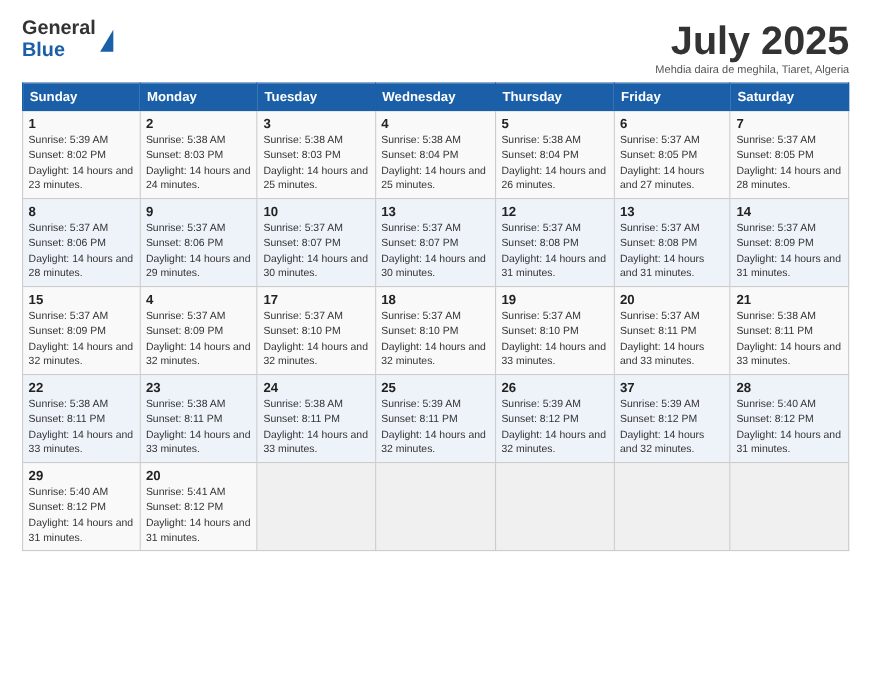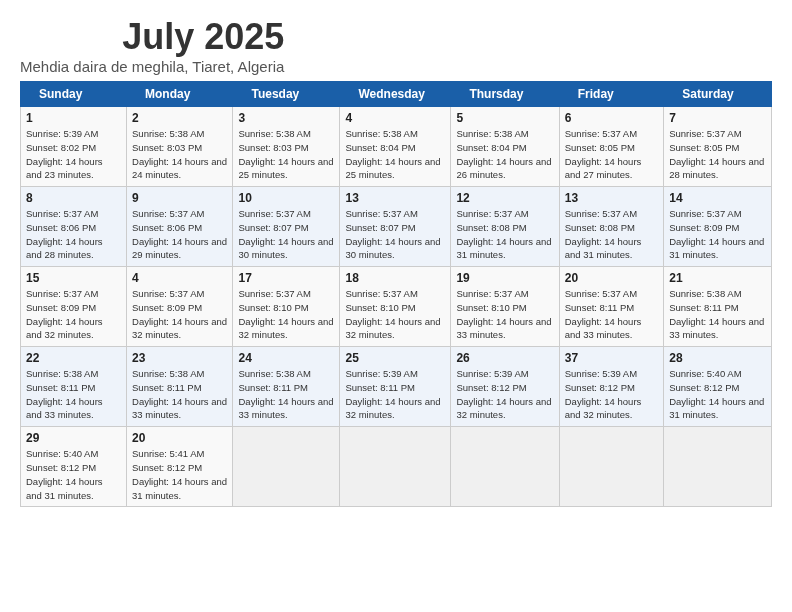--- a/index.html
+++ b/index.html
@@ -51,34 +51,34 @@
     }
     .title-block {
       text-align: right;
     }
     .month-title {
       font-size: 36px;
       font-weight: bold;
       color: #333;
     }
     .subtitle {
-      font-size: 15px;
+      font-size: 10px;
       color: #555;
     }
     .calendar {
       width: 100%;
       border-collapse: collapse;
       font-size: 10px;
     }
     .calendar thead th {
       background: #1a5fa8;
       color: #fff;
       font-weight: bold;
       text-align: left;
-      padding: 5px 18px;
+      padding: 5px 6px;
       font-size: 12px;
       border: 1px solid #1a5fa8;
     }
     .calendar tbody td {
       vertical-align: top;
       border: 1px solid #ccc;
       padding: 4px 5px;
       width: 113px;
       min-height: 70px;
       background: #fff;
@@ -103,20 +103,27 @@
     }
     .empty-cell {
       background: #f0f0f0 !important;
     }
   </style>
 </head>
 <body>
 
 <div class="page">
   <div class="header">
+    <div class="logo">
+      <div class="logo-text">
+        <span class="logo-general">General</span>
+        <span class="logo-blue">Blue</span>
+      </div>
+      <div class="logo-triangle"></div>
+    </div>
     <div class="title-block">
       <div class="month-title">July 2025</div>
       <div class="subtitle">Mehdia daira de meghila, Tiaret, Algeria</div>
     </div>
   </div>
 
   <table class="calendar">
     <thead>
       <tr>
         <th>Sunday</th>

